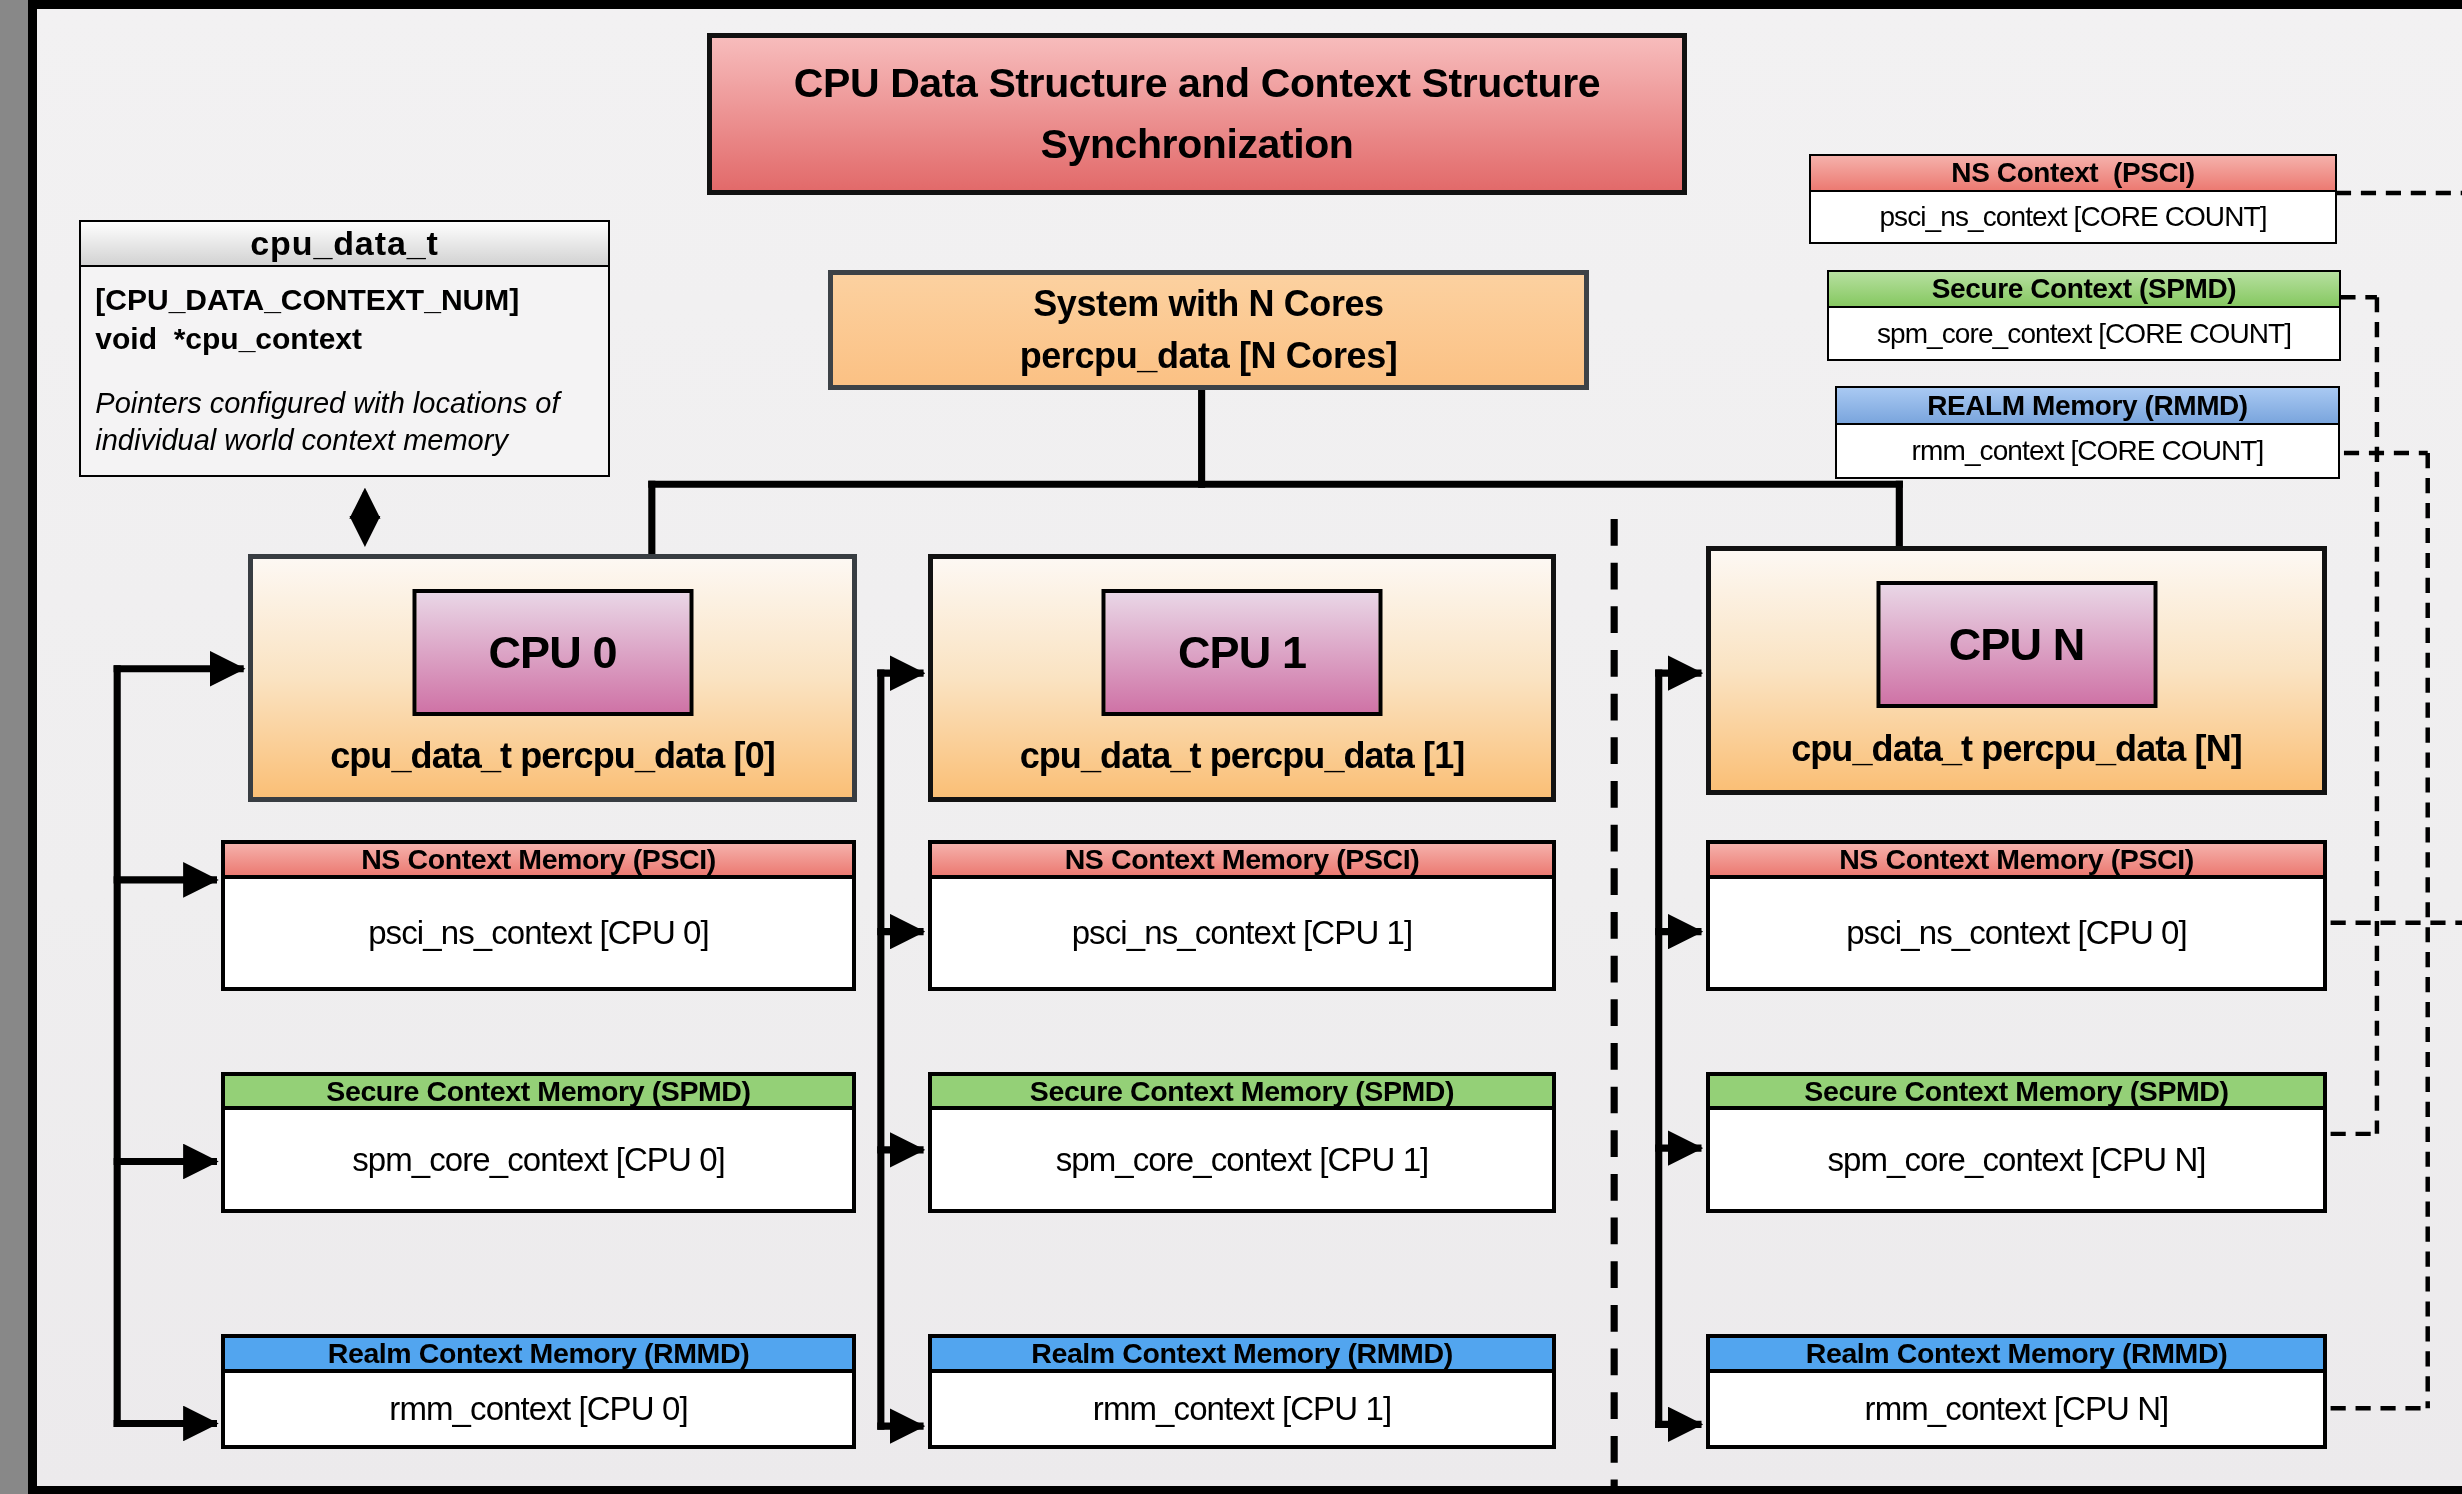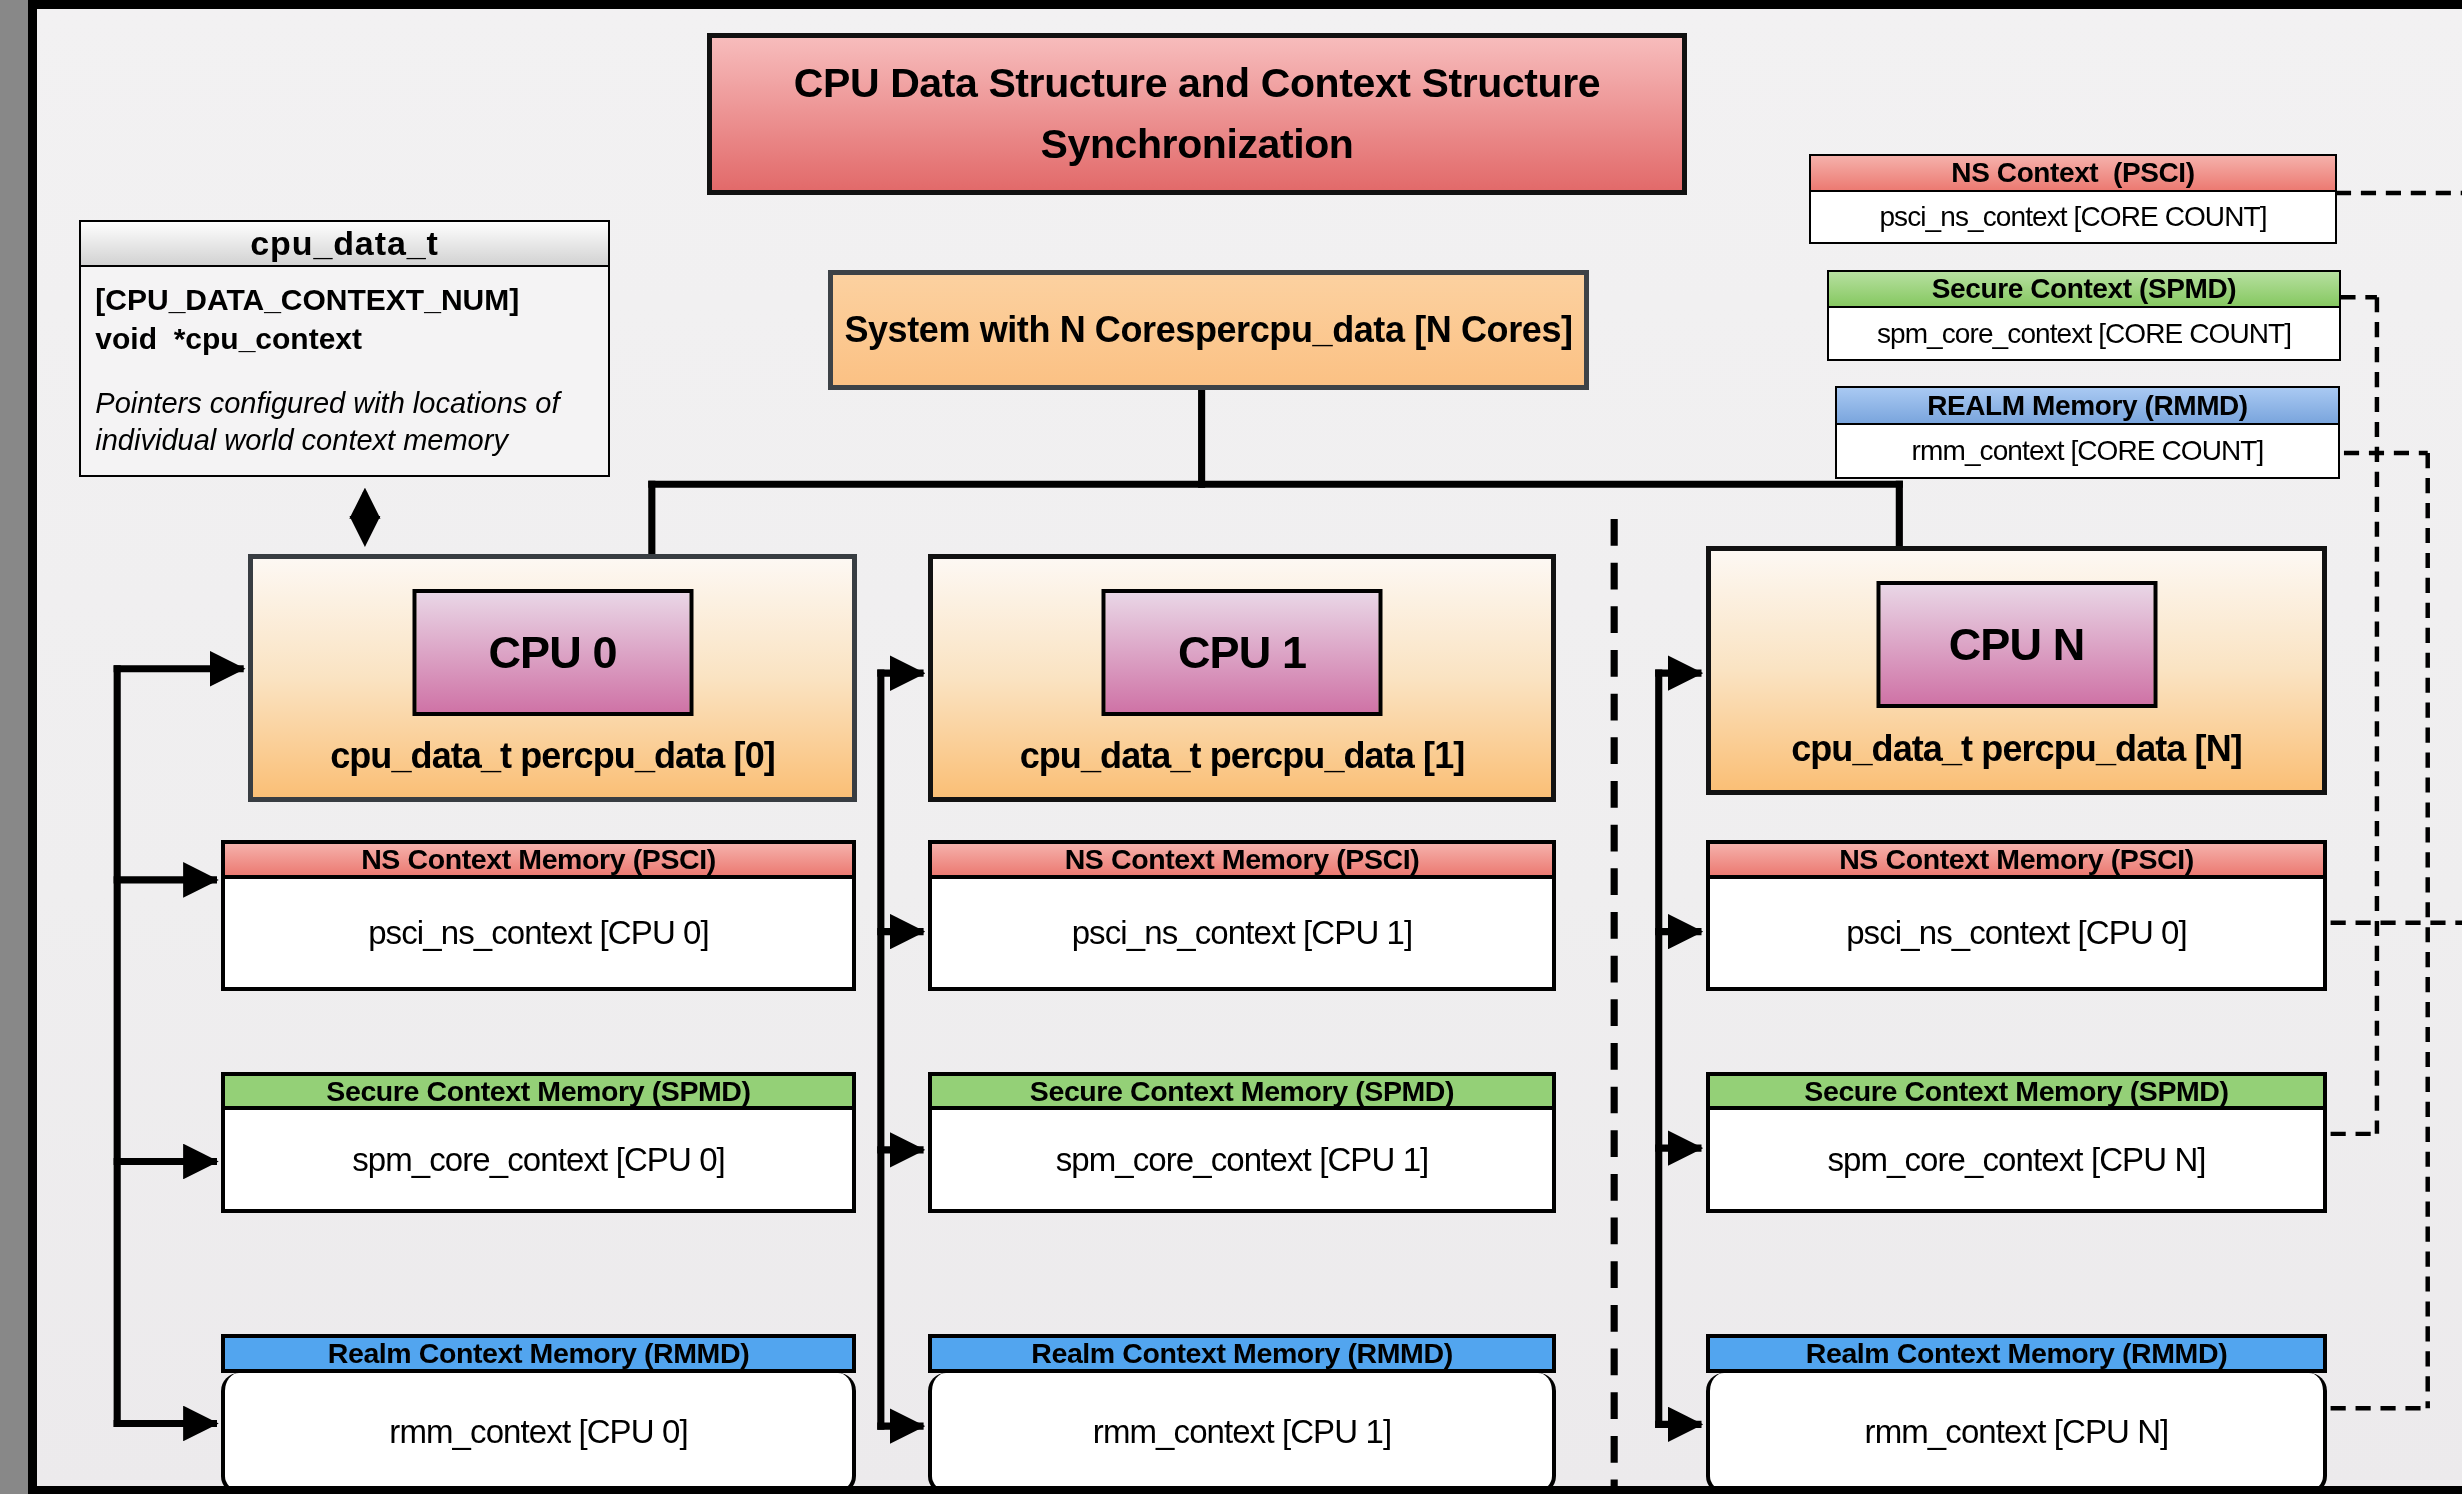--- a/index.html
+++ b/index.html
@@ -30,21 +30,21 @@
     border:2.7px solid #000; border-top:none; box-sizing:border-box;
     background:#f4f3f4; height:210px; padding:12.5px 14.3px 0 14.3px;
   }
   .fieldline{font-size:30px; font-weight:bold; line-height:1.3; white-space:pre;}
   .note{font-size:29px; font-style:italic; line-height:1.3; margin-top:27px;}
   
   #system-box{
     left:791px; top:261px; width:761px; height:120px;
     background:linear-gradient(180deg,#fcd1a0,var(--orange));
     border:5.3px solid #3d4247; box-sizing:border-box;
-    display:flex; flex-direction:row; align-items:center; justify-content:center;
+    display:flex; flex-direction:column; align-items:center; justify-content:center;
     font-size:36px; font-weight:bold; line-height:1.45; letter-spacing:-0.4px;
   }
   
   .legend{box-sizing:border-box;}
   .legend .lh{
     border:2.7px solid #000; box-sizing:border-box;
     display:flex; align-items:center; justify-content:center;
     font-weight:bold; font-size:28px; white-space:pre; letter-spacing:-0.4px;
   }
   .legend .lb{
@@ -90,21 +90,21 @@
   .membox .mb{
     border:4.5px solid #000; border-top:none; box-sizing:border-box; background:#fff;
     display:flex; align-items:center; justify-content:center;
     font-size:33px; letter-spacing:-0.9px;
   }
   .row-ns .mh{height:39px; background:linear-gradient(180deg,var(--red-top),var(--red-bottom));}
   .row-ns .mb{height:112px;}
   .row-secure .mh{height:38px; background:var(--green-flat);}
   .row-secure .mb{height:103px;}
   .row-realm .mh{height:39px; background:var(--blue-flat);}
-  .row-realm .mb{height:121px;border-radius:18px;}
+  .row-realm .mb{height:76px;}
   .col0{left:184px; width:635px;}
   .col1{left:891px; width:628px;}
   .colN{left:1669px; width:621px;}
   .row-ns{top:831px;}
   .row-secure{top:1063px;border-radius:11px;}
   .row-realm{top:1325px;}
   #connectors{left:0; top:0; width:2462px; height:1495px; pointer-events:none;}
 </style>
 </head>
 <body>

